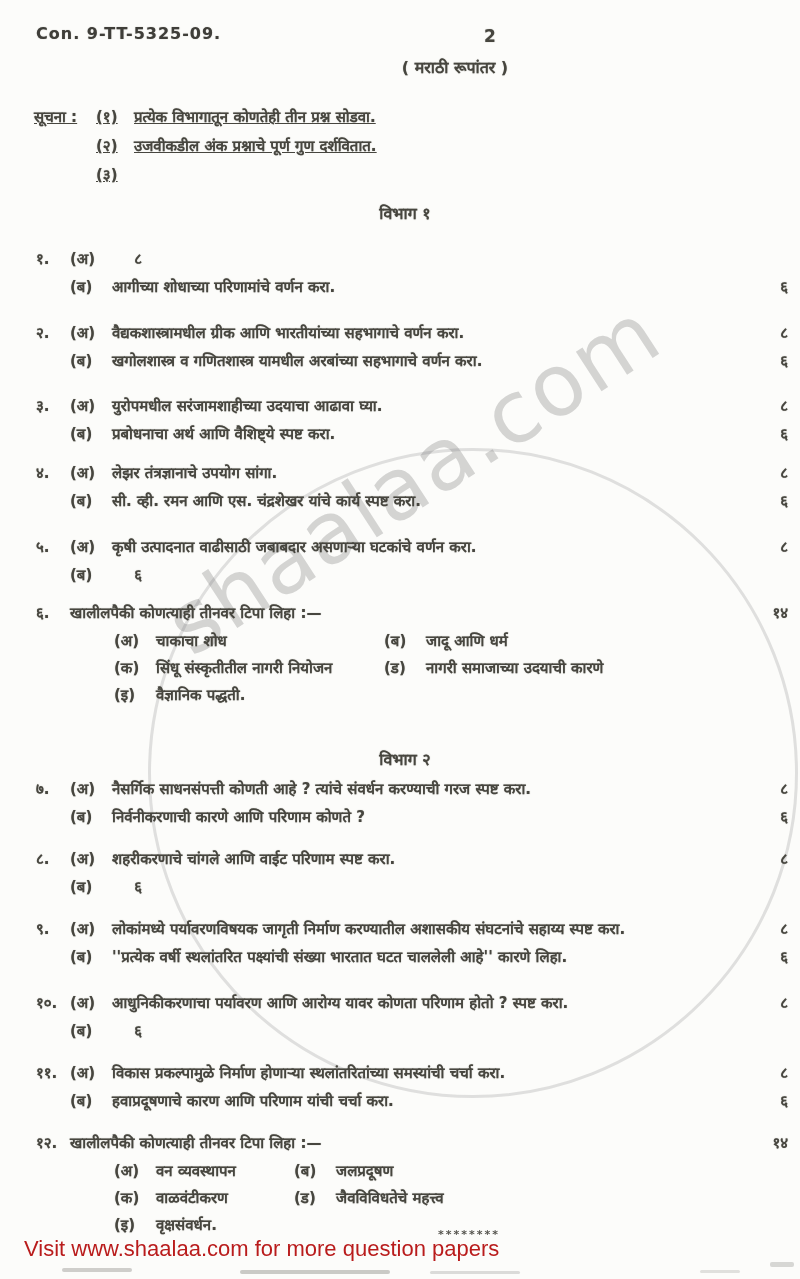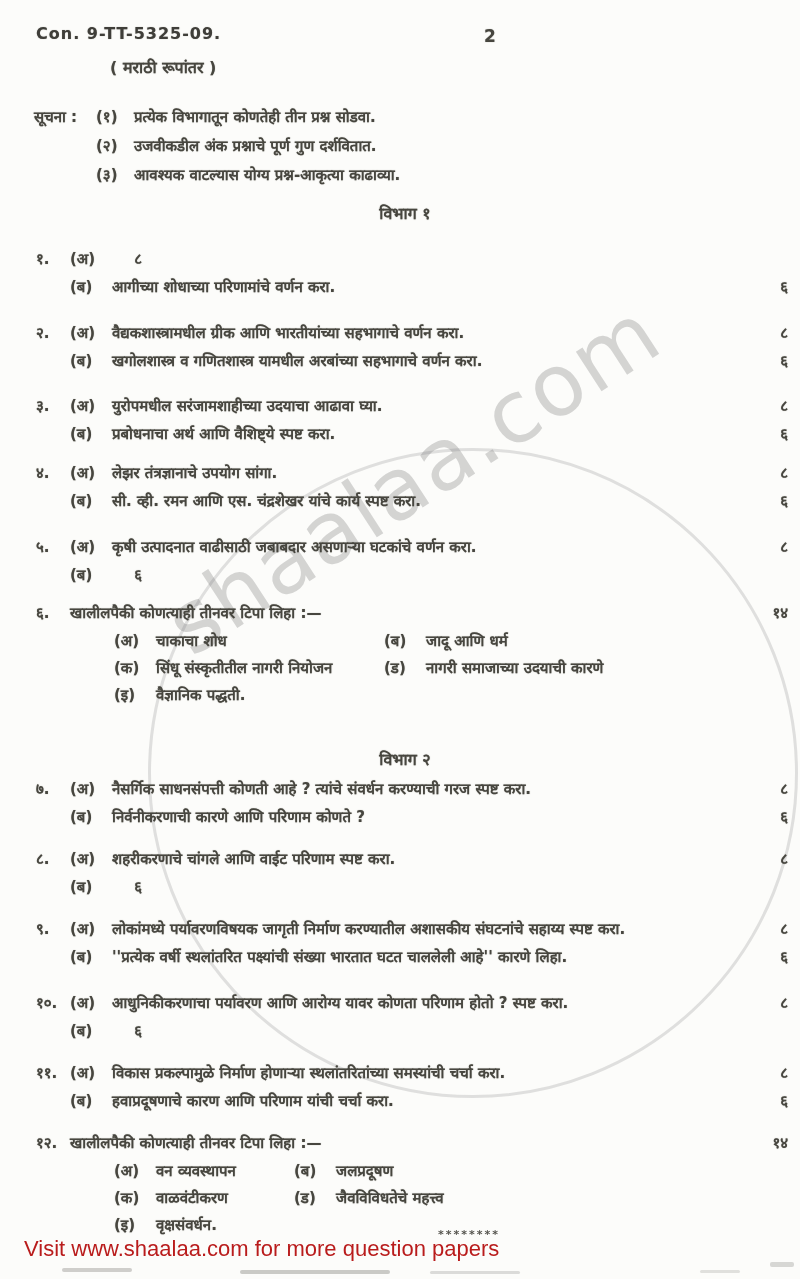--- a/index.html
+++ b/index.html
@@ -20,24 +20,24 @@
     font-size:86px; font-weight:400; letter-spacing:2px;
     color:rgba(120,120,120,0.30); text-align:center; white-space:nowrap;
   }
   
   .ink{ text-shadow:0 0 1px rgba(80,78,70,0.55); }
   .content{ position:relative; z-index:1; }
 
   .hdr-code{ position:absolute; left:36px; top:24px; font-size:16px; font-weight:700;
              letter-spacing:1px; color:#3f3e39; }
   .hdr-page{ position:absolute; left:484px; top:26px; font-size:17px; font-weight:700; }
-  .hdr-sub{ position:absolute; left:110px; top:56px; width:690px; text-align:left;
+  .hdr-sub{ position:absolute; left:110px; top:56px; width:690px; text-align:center;
             font-size:16px; font-weight:700; }
 
-  .instructions{ position:absolute; left:34px; top:106px; width:700px; font-size:15px; font-weight:700; }
+  .instructions{ position:absolute; left:34px; top:106px; width:700px; font-size:15px; font-weight:700;text-decoration:underline; }
   .instr-row{ display:flex; margin-bottom:9px; }
   .instr-label{ width:62px; }
   .instr-num{ width:38px; }
   .instr-text{ flex:1; }
 
   .section-title{ position:absolute; left:0; top:0; width:810px; text-align:center;
                   font-size:16px; font-weight:700; }
   .st1{ top:202px; } .st2{ top:748px; }
 
   .q{ position:absolute; left:36px; width:752px; font-size:15px; font-weight:700; }
@@ -87,21 +87,20 @@
         <span class="instr-text">प्रत्येक विभागातून कोणतेही तीन प्रश्न सोडवा.</span>
       </div>
       <div class="instr-row">
         <span class="instr-label"></span>
         <span class="instr-num">(२)</span>
         <span class="instr-text">उजवीकडील अंक प्रश्नाचे पूर्ण गुण दर्शवितात.</span>
       </div>
       <div class="instr-row">
         <span class="instr-label"></span>
         <span class="instr-num">(३)</span>
-        <span class="instr-text">आवश्यक वाटल्यास योग्य प्रश्न-आकृत्या काढाव्या.</span>
       </div>
     </div>
 
     <div class="section-title st1 ink">विभाग १</div>
 
     <div class="q ink" style="top:248px">
       <div class="qrow">
         <span class="qnum">१.</span>
         <span class="plabel">(अ)</span>
         <span class="marks">८</span>

